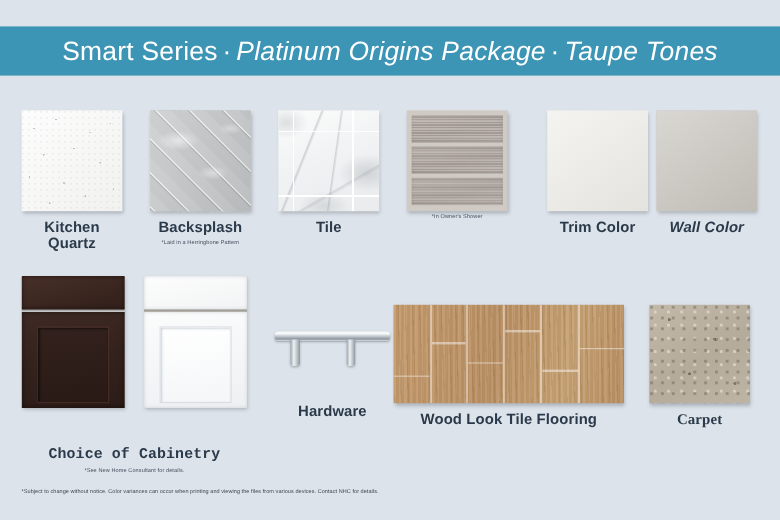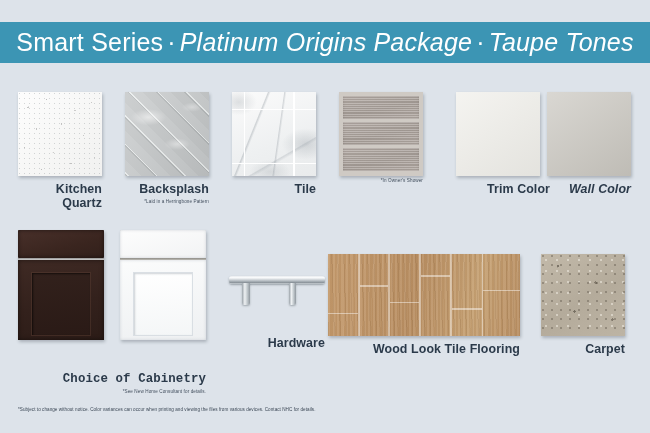--- a/index.html
+++ b/index.html
@@ -12,26 +12,26 @@
   }
   .board{position:relative;width:650px;height:433px;}
 
   
   .header-band{
     position:absolute;left:0;top:22px;width:650px;height:41px;
     background:#3c95b4;
     display:flex;align-items:center;justify-content:center;
   }
   .header-title{
-    font-size:25px;color:#ffffff;letter-spacing:.2px;white-space:nowrap;
+    font-size:22px;color:#ffffff;letter-spacing:.2px;white-space:nowrap;
   }
   .header-title .reg{font-weight:400;}
   .header-title .ital{font-style:italic;font-weight:400;}
   .header-title .sep{font-style:normal;padding:0 4px;}
-  .cell{position:absolute;text-align:right;}
+  .cell{position:absolute;text-align:center;}
 
   .swatch{
     position:relative;margin:0 auto;overflow:hidden;
     box-shadow:1px 2px 3px rgba(40,50,60,.28);
     background:#ccc;
   }
 
   .label{
     font-size:12.4px;font-weight:700;line-height:13.6px;
     color:#2b3a4a;margin-top:7px;letter-spacing:.1px;
@@ -298,20 +298,20 @@
       <div class="hseam" style="left:0;width:15.6%;top:72%;"></div>
       <div class="hseam" style="left:16.5%;width:15%;top:38%;"></div>
       <div class="hseam" style="left:32.4%;width:15.1%;top:58%;"></div>
       <div class="hseam" style="left:48.4%;width:15.1%;top:26%;"></div>
       <div class="hseam" style="left:64.4%;width:15.6%;top:66%;"></div>
       <div class="hseam" style="left:80.9%;width:19.1%;top:44%;"></div>
     </div>
     <div class="label">Wood Look Tile Flooring</div>
   </div>
 
-  <div class="cell" style="left:541px;top:254px;width:84px;">
+  <div class="cell" style="left:541px;top:254px;width:84px;font-family:Liberation Serif, serif;">
     <div class="swatch m-carpet" style="width:84px;height:82px;"></div>
     <div class="label">Carpet</div>
   </div>
 
   <div class="footer">*Subject to change without notice. Color variances can occur when printing and viewing the files from various devices. Contact NHC for details.</div>
 
 </div>
 
 </body></html>

